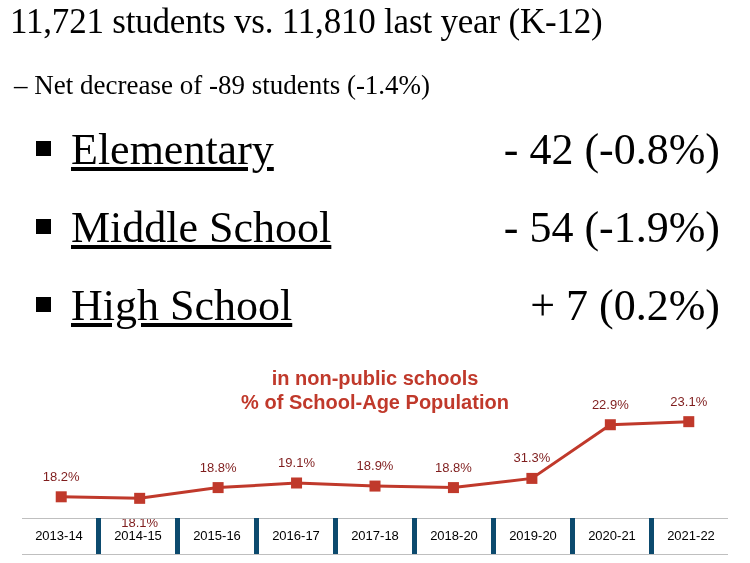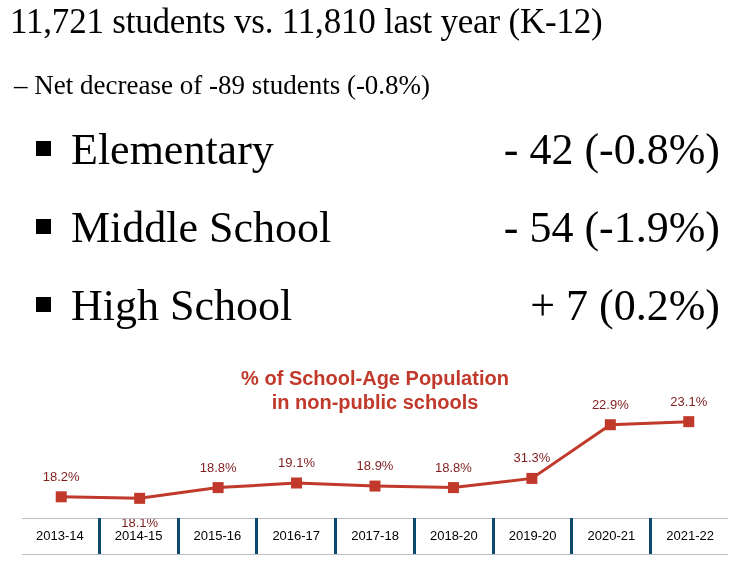--- a/index.html
+++ b/index.html
@@ -68,21 +68,21 @@
     white-space: nowrap;
     flex: 0 0 auto;
   }
   .bullet-value {
     font-family: "Liberation Serif", serif;
     font-size: 44px;
     white-space: nowrap;
     position: absolute;
     right: 6px;
   }
-  .bullet-row { position: relative; }
+  .bullet-row { position: relative; text-decoration: underline; }
 
   
   .chart-area {
     position: absolute;
     left: 22px;
     top: 358px;
     width: 706px;
     height: 196px;
   }
   .chart-title {
@@ -128,40 +128,40 @@
     width: 706px;
     height: 36px;
     display: flex;
   }
   .cat {
     flex: 1 1 0;
     text-align: center;
     font-family: "Liberation Sans", sans-serif;
     font-size: 13px;
     line-height: 36px;
-    border-right: 3px solid #0c4a6e;
+    border-right: 5px solid #0c4a6e;
     box-sizing: border-box;
   }
   .cat:last-child { border-right: none; }
   .cats-bottom {
     position: absolute;
     left: 0;
     top: 196px;
     width: 706px;
     height: 1px;
     background: #bfbfbf;
   }
 </style>
 </head>
 <body>
 
 <div class="slide">
 
   <div class="headline">11,721 students vs. 11,810 last year (K-12)</div>
-  <div class="subline">– Net decrease of -89 students (-0.8%)</div>
+  <div class="subline">– Net decrease of -89 students (-1.4%)</div>
 
   <div class="bullets">
 
     <div class="bullet-row">
       <span class="bullet-marker"></span>
       <span class="bullet-label">Elementary</span>
       <span class="bullet-value">- 42 (-0.8%)</span>
     </div>
 
     <div class="bullet-row">
@@ -173,22 +173,22 @@
     <div class="bullet-row">
       <span class="bullet-marker"></span>
       <span class="bullet-label">High School</span>
       <span class="bullet-value">+ 7 (0.2%)</span>
     </div>
 
   </div>
 
   <div class="chart-area">
     <div class="chart-title">
+      <span>in non-public schools</span>
       <span>% of School-Age Population</span>
-      <span>in non-public schools</span>
     </div>
 
     <svg class="plot" id="plot-svg" viewBox="0 0 706 160" preserveAspectRatio="none">
         <polyline points="39.22222222222222,138.80000000000004 117.66666666666666,140.33333333333331 196.11111111111111,129.60000000000002 274.55555555555554,125 353,128.06666666666672 431.44444444444446,129.60000000000002 509.88888888888886,120.40000000000003 588.3333333333334,66.73333333333338 666.7777777777777,63.66666666666667" fill="none" stroke="#c0392b" stroke-width="3"></polyline>
         <rect x="33.72222222222222" y="133.30000000000004" width="11" height="11" fill="#c0392b"></rect>
         <rect x="112.16666666666666" y="134.83333333333331" width="11" height="11" fill="#c0392b"></rect>
         <rect x="190.61111111111111" y="124.10000000000002" width="11" height="11" fill="#c0392b"></rect>
         <rect x="269.05555555555554" y="119.5" width="11" height="11" fill="#c0392b"></rect>
         <rect x="347.5" y="122.56666666666672" width="11" height="11" fill="#c0392b"></rect>
         <rect x="425.94444444444446" y="124.10000000000002" width="11" height="11" fill="#c0392b"></rect>

